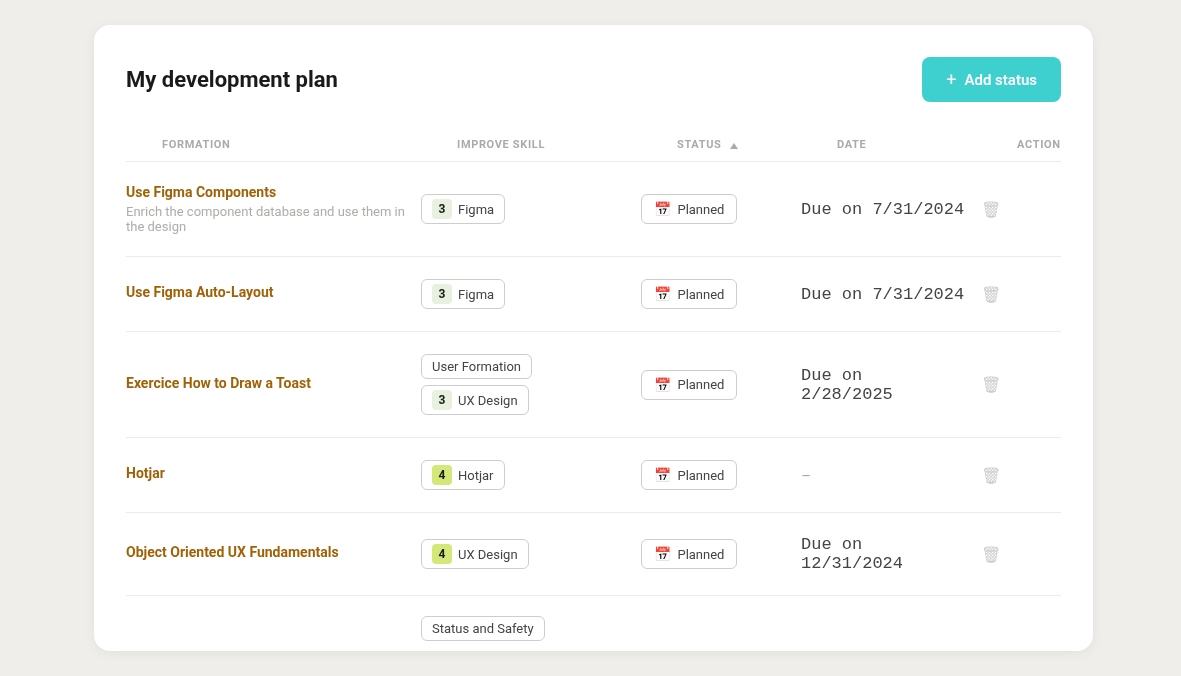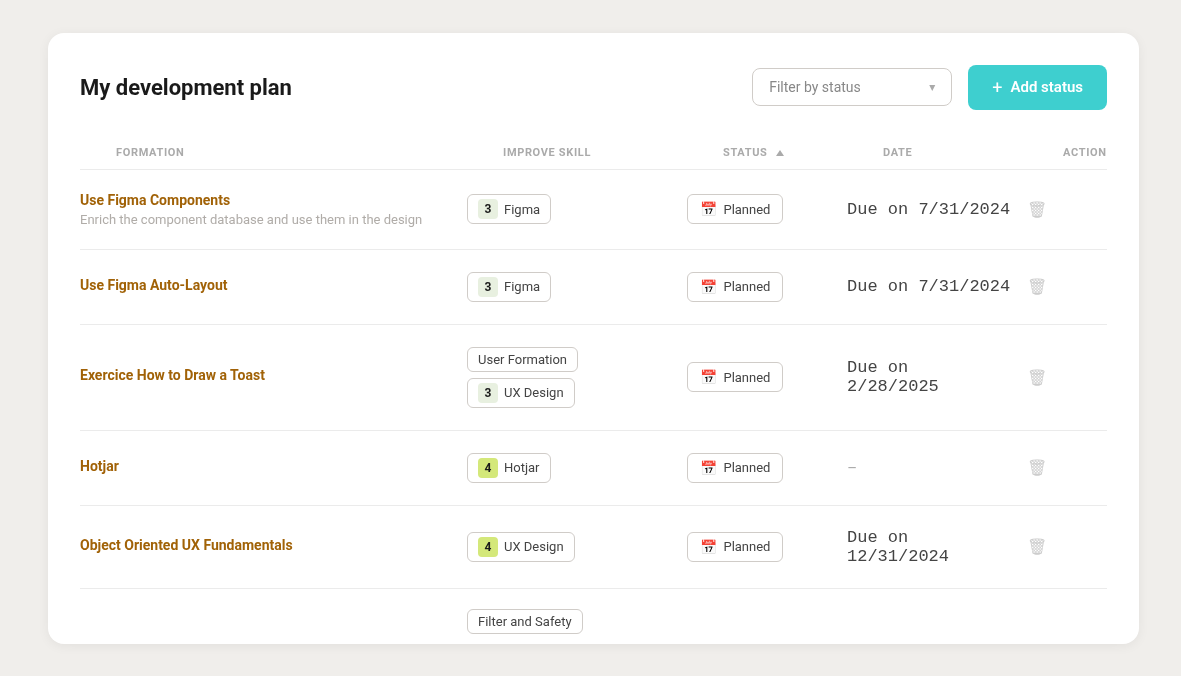--- a/index.html
+++ b/index.html
@@ -14,21 +14,21 @@
       display: flex;
       align-items: center;
       justify-content: center;
       min-height: 100vh;
       padding: 20px;
     }
 
     .card {
       background: #ffffff;
       border-radius: 16px;
-      width: 1091px;
+      width: 999px;
       padding: 32px 32px 0 32px;
       box-shadow: 0 2px 12px rgba(0,0,0,0.06);
       overflow: hidden;
       margin-left: 6px;
     }
 
     .header {
       display: flex;
       align-items: center;
       justify-content: space-between;
@@ -239,24 +239,20 @@
     }
   </style>
 </head>
 <body>
 
 <div class="card">
 
   <div class="header">
     <h1 class="page-title">My development plan</h1>
     <div class="header-right">
-      <div class="filter-dropdown">
-        <span>Filter by status</span>
-        <span class="chevron">▾</span>
-      </div>
       <button class="add-action-btn">
         <span class="plus">+</span>
         <span>Add status</span>
       </button>
     </div>
   </div>
 
   <div class="table-header">
     <div class="col-label">Formation</div>
     <div class="col-label">Improve Skill</div>
@@ -379,17 +375,17 @@
     <div class="date-text">Due on<br>12/31/2024</div>
     <div>
       <button class="delete-btn">🗑</button>
     </div>
   </div>
 
   <div class="partial-row">
     <div></div>
     <div>
       <span class="partial-tag">
-        <span>Filter and Safety</span>
+        <span>Status and Safety</span>
       </span>
     </div>
   </div>
 </div>
 
 </body></html>

